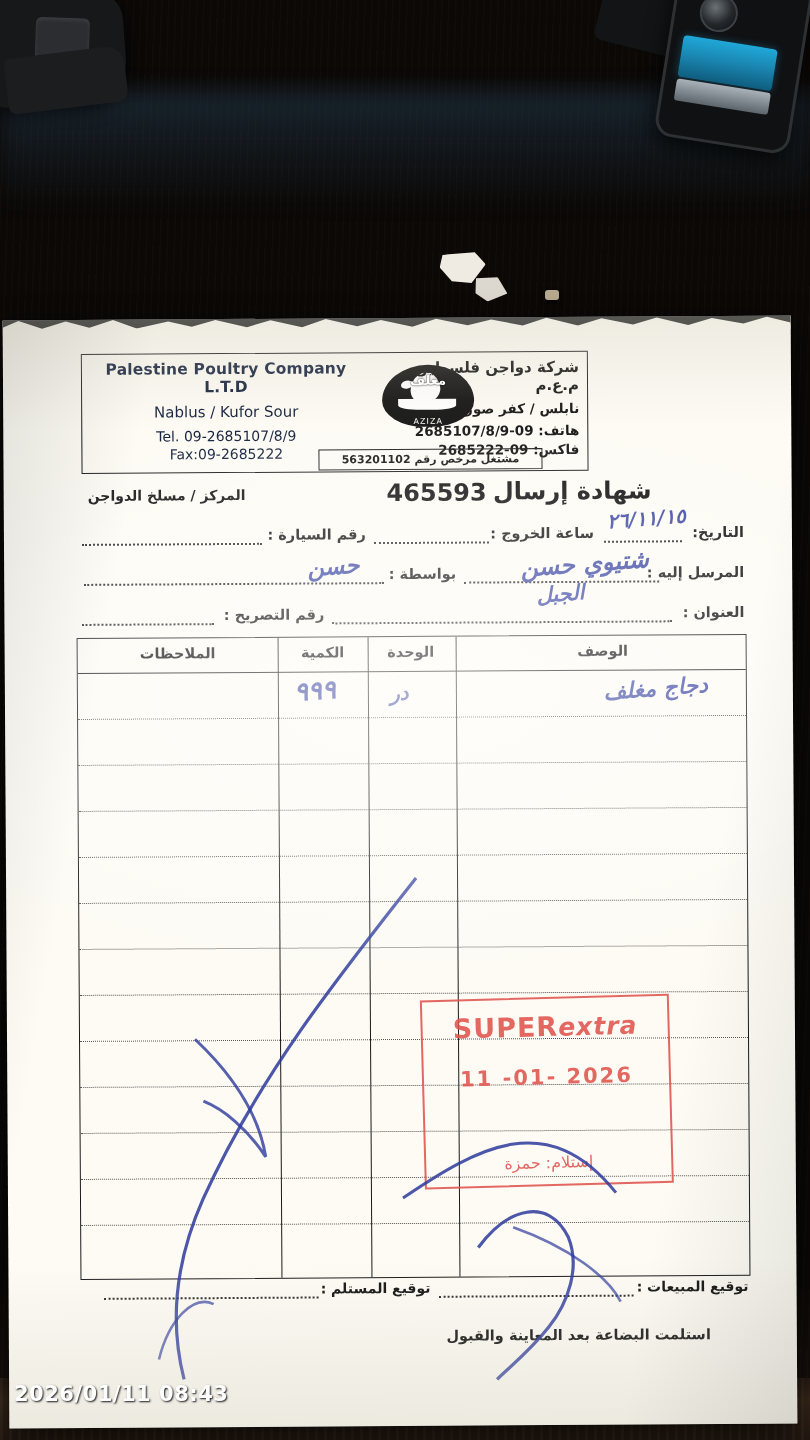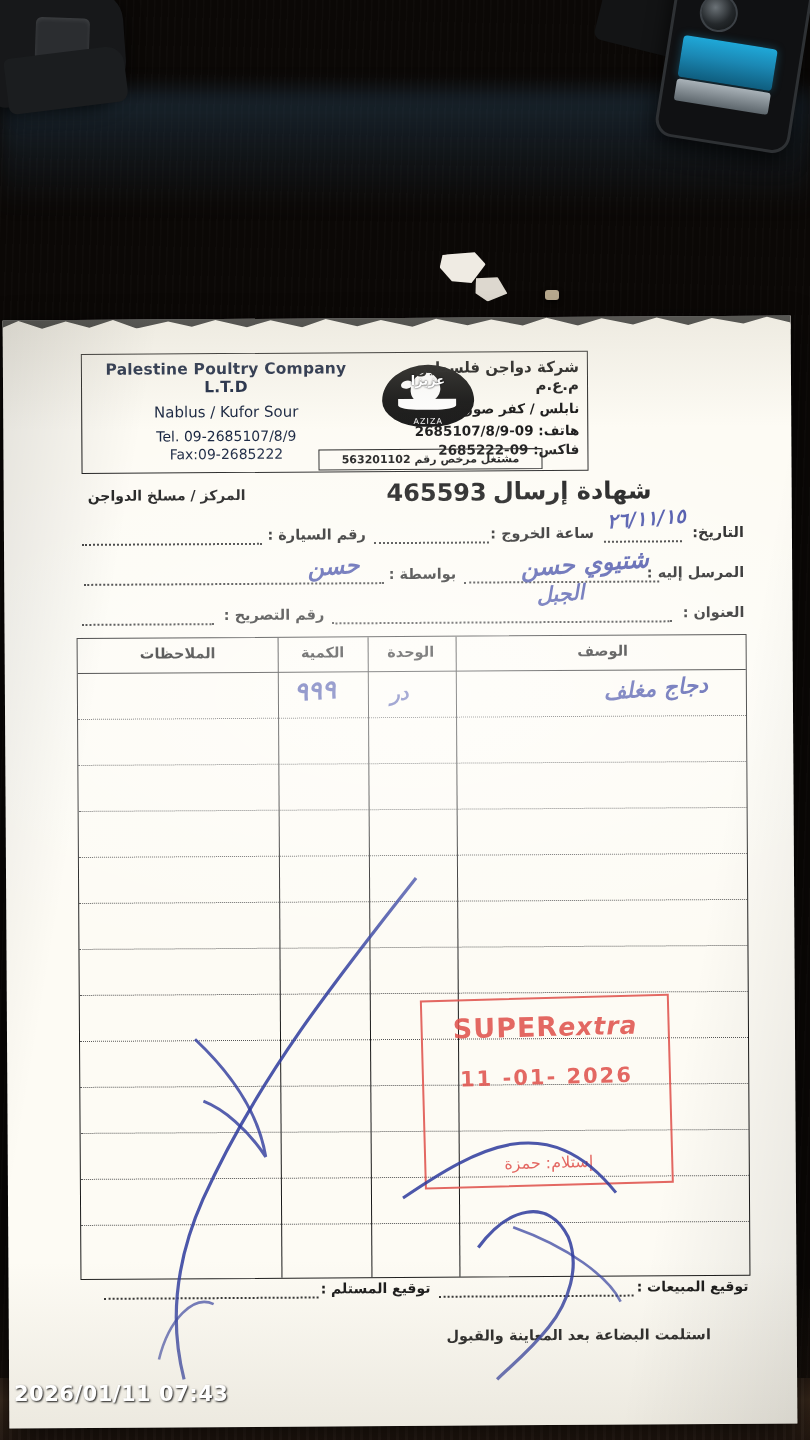--- a/index.html
+++ b/index.html
@@ -325,21 +325,21 @@
         <div class="l3">Tel. 09-2685107/8/9</div>
         <div class="l4">Fax:09-2685222</div>
       </div>
 
       <div class="logo">
         <div class="blob"></div>
         <div class="bird"></div>
         <div class="plate"></div>
         <div class="name">AZIZA</div>
       </div>
-      <div class="logo-ar">عزيزا</div>
+      <div class="logo-ar">مغلف</div>
 
       <div class="hdr-right">
         <div class="r1">شركة دواجن فلسطين م.ع.م</div>
         <div class="r2">نابلس / كفر صور</div>
         <div class="r3">هاتف: 09-2685107/8/9</div>
         <div class="r4">فاكس: 09-2685222</div>
       </div>
 
       <div class="licence">مشتغل مرخص رقم 563201102</div>
     </div>
@@ -426,13 +426,13 @@
       <path d="M395,880 C470,830 540,790 608,876" fill="none" stroke="#2d3a9c" stroke-width="3" opacity="0.85"></path>
       <path d="M470,930 C500,890 540,880 560,920 C572,950 560,985 540,1010 C520,1035 500,1050 488,1062" fill="none" stroke="#2d3a9c" stroke-width="3.2" opacity="0.85"></path>
       <path d="M505,910 C560,930 600,960 612,985" fill="none" stroke="#2d3a9c" stroke-width="2.6" opacity="0.7"></path>
       <path d="M150,1040 C160,1000 185,975 205,985" fill="none" stroke="#2d3a9c" stroke-width="2.6" opacity="0.7"></path>
     </svg>
 
   </div>
   <div class="paper-shade"></div>
 </div>
 
-<div class="timestamp">2026/01/11 07:43</div>
+<div class="timestamp">2026/01/11 08:43</div>
 
 </body></html>

